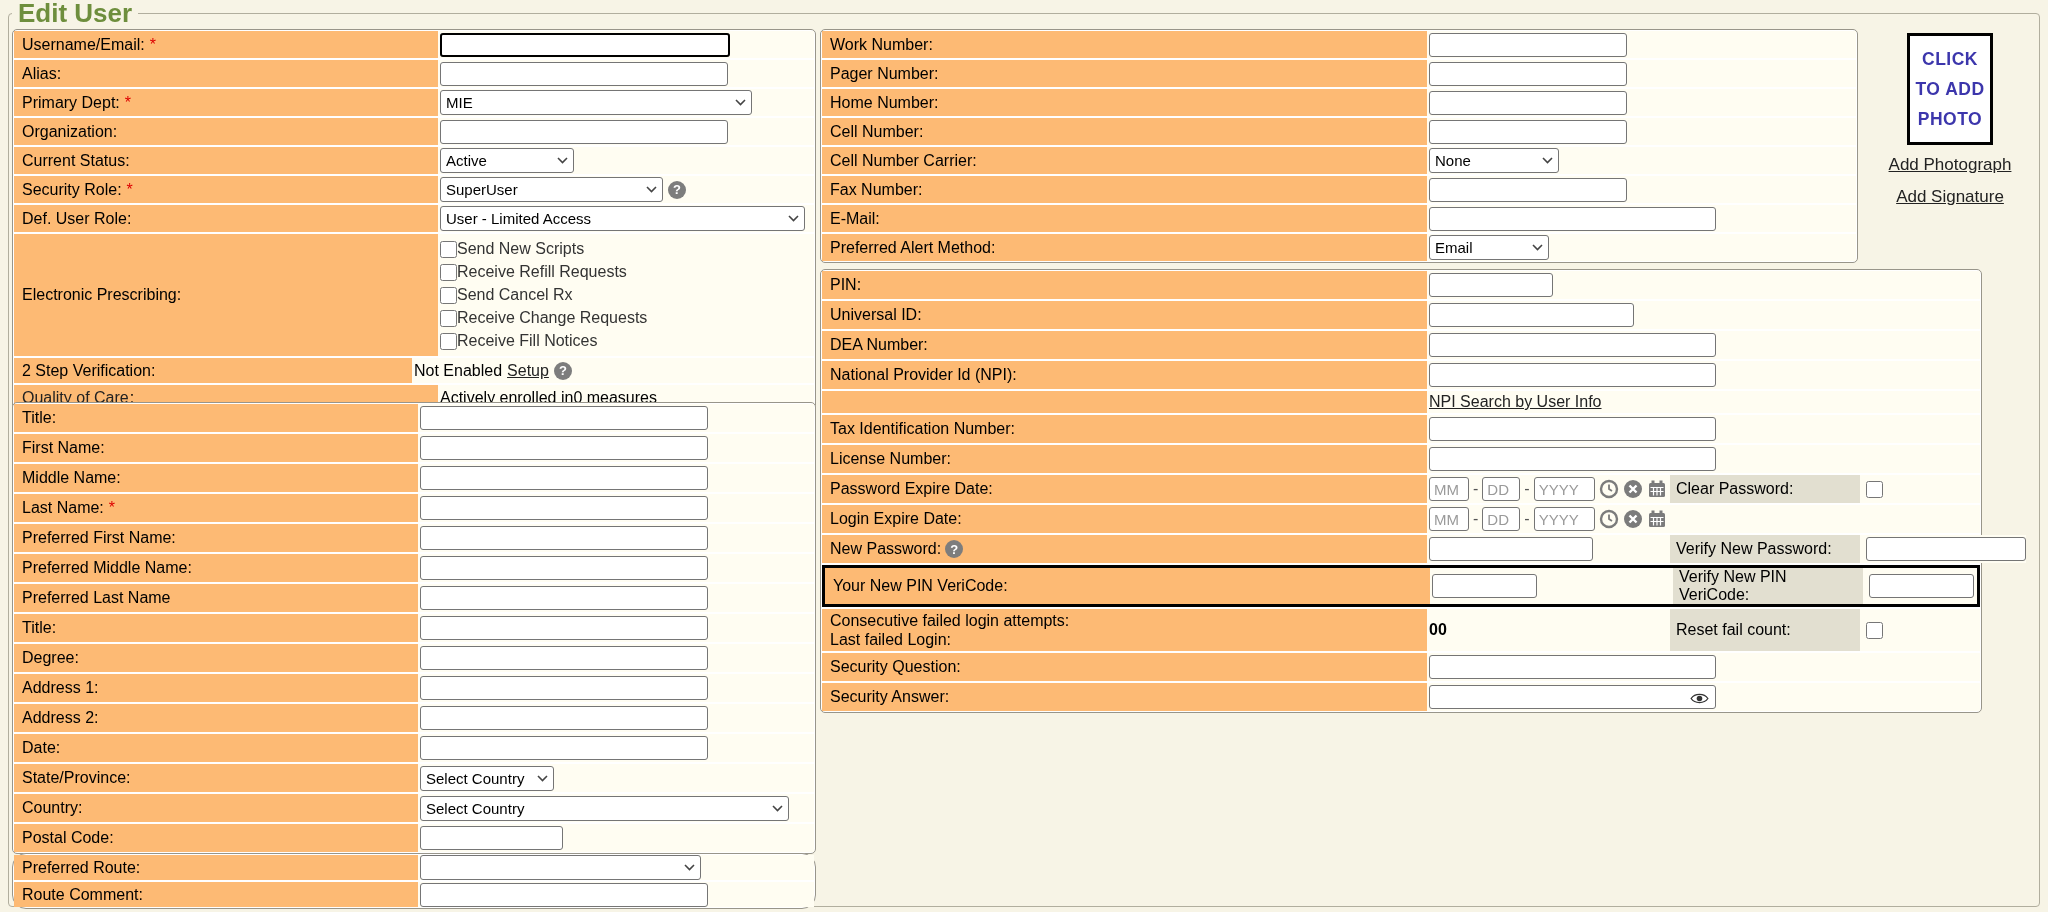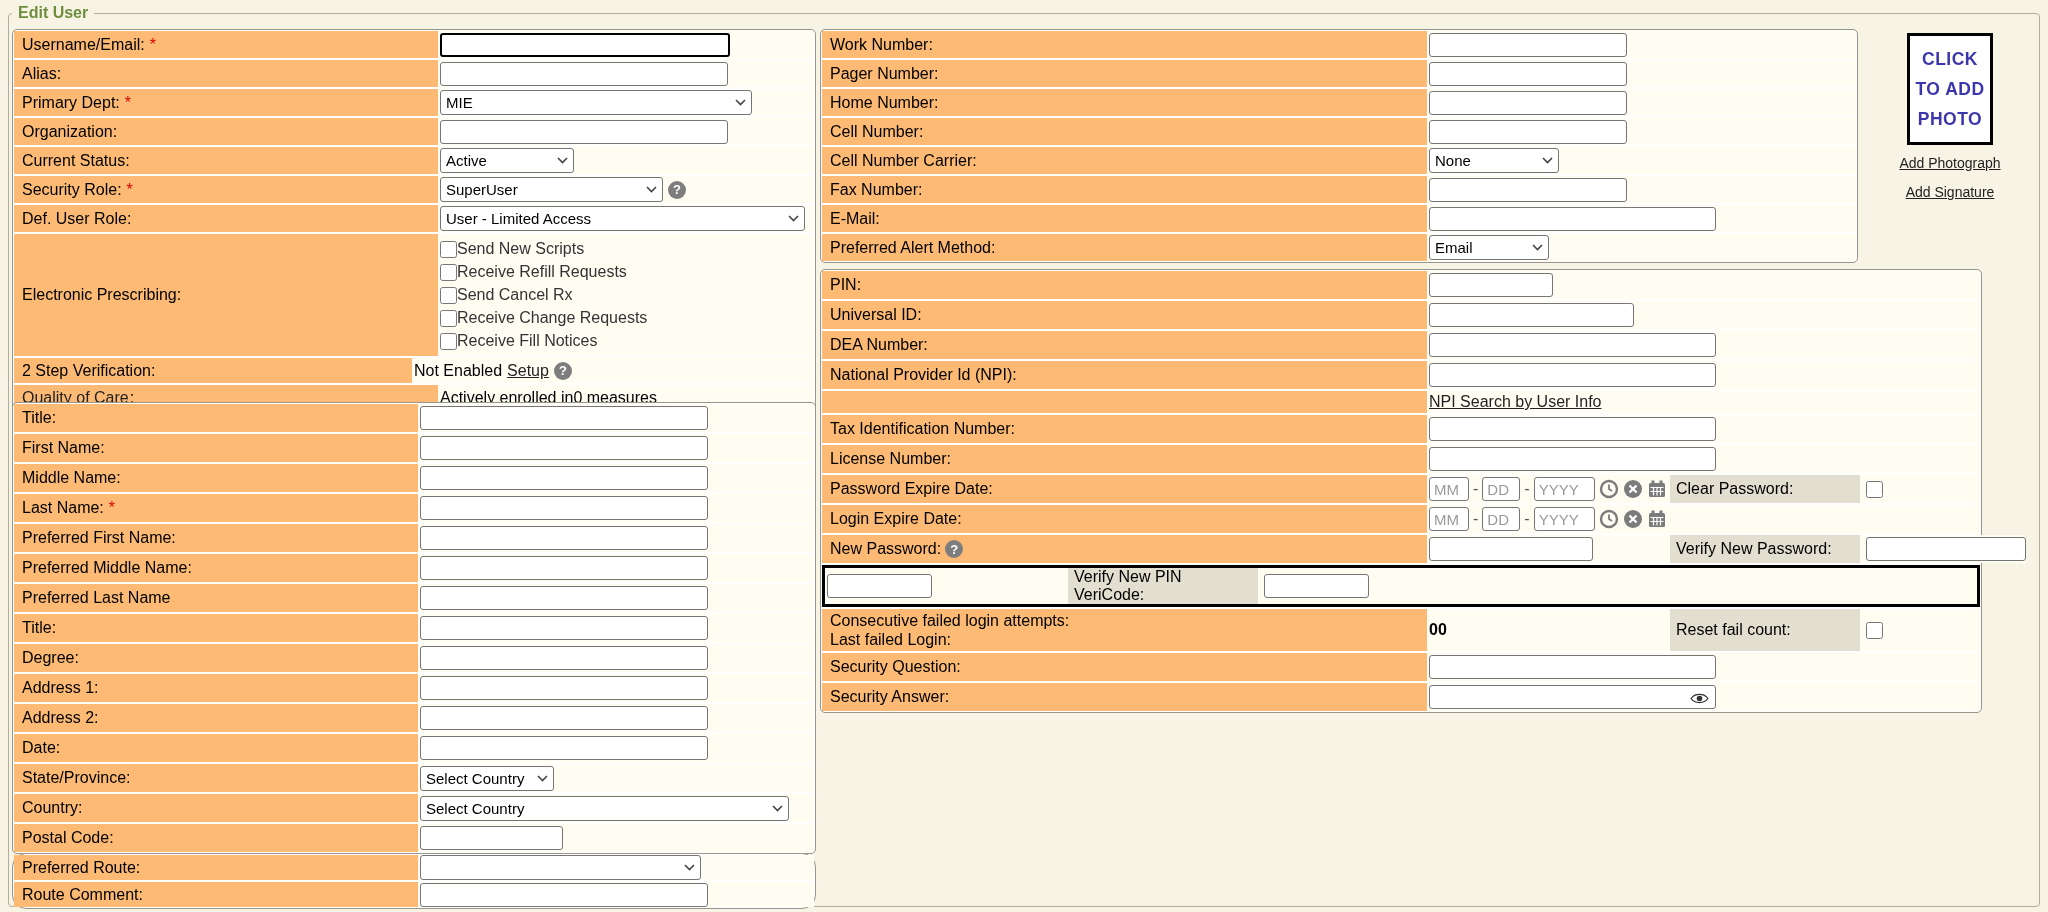--- a/index.html
+++ b/index.html
@@ -1,21 +1,21 @@
 <!DOCTYPE html>
 <html><head>
 <meta charset="utf-8">
 <style>
   html,body{margin:0;padding:0;}
   body{background:#f7f4e6;font-family:"Liberation Sans",sans-serif;color:#000;}
   .stage{position:relative;width:2048px;height:912px;overflow:hidden;background:#f7f4e6;}
 
   
   .fs{position:absolute;left:8px;top:13px;width:2032px;height:894px;border:1px solid #b1ae9e;border-radius:4px;box-sizing:border-box;}
-  .legend{position:absolute;left:12px;top:0px;padding:0 6px;background:#f7f4e6;color:#6e8e3d;font-size:16px;font-weight:bold;z-index:5;line-height:26px;}
+  .legend{position:absolute;left:12px;top:0px;padding:0 6px;background:#f7f4e6;color:#6e8e3d;font-size:26px;font-weight:bold;z-index:5;line-height:26px;}
 
   
   .grp{position:absolute;display:flex;flex-direction:column;row-gap:2px;padding:1px;background:#fff;
        border:1px solid #98958a;border-radius:5px;box-sizing:border-box;}
   .row{display:flex;align-items:stretch;min-height:28px;}
   .lbl{flex:none;display:flex;align-items:center;background:#fdba74;padding:0 8px;font-size:16px;box-sizing:border-box;gap:4px;}
   .val{flex:1;display:flex;align-items:center;background:#fffdf2;padding-left:2px;gap:5px;font-size:16px;}
   .g1 .lbl{width:424px;}
   .g2 .lbl{width:404px;}
   .rg .lbl{width:605px;}
@@ -47,21 +47,21 @@
   .dicon{flex:none;display:inline-flex;cursor:pointer;}
   .dsep{color:#555;}
   .inwrap{position:relative;display:inline-flex;align-items:center;flex:none;}
   .eye{position:absolute;right:7px;top:6px;}
 
   
   .photo-col{position:absolute;left:1862px;top:29px;width:176px;text-align:center;}
   .photo-box{width:80px;height:106px;border:3px solid #000;background:#fff;margin:4px auto 8px;
              display:flex;flex-direction:column;align-items:center;justify-content:center;cursor:pointer;}
   .photo-line{color:#3c36ac;font-weight:bold;font-size:17.5px;line-height:30px;letter-spacing:0.5px;}
-  .photo-link{display:inline-block;margin-top:12px;color:#222;text-decoration:underline;font-size:14px;cursor:pointer;}
+  .photo-link{display:inline-block;margin-top:12px;color:#222;text-decoration:underline;font-size:17px;cursor:pointer;}
 </style>
 </head>
 <body>
 
 <div class="stage">
   <div class="fs"></div>
   <div class="legend">Edit User</div>
 
   <div class="grp g1" style="left:12px;top:29px;width:804px;">
 
@@ -581,20 +581,23 @@
         </div>
       <div class="lbl2">
           <span>Verify New Password:</span>
         </div>
       <div class="val2">
           <input class="ti" style="width: 160px;">
         </div>
     </div>
 
     <div class="row hl">
+      <div class="lbl">
+          <span>Your New PIN VeriCode:</span>
+        </div>
       <div class="val1">
           <input class="ti" style="width: 105px;">
         </div>
       <div class="lbl2">
           <span>Verify New PIN VeriCode:</span>
         </div>
       <div class="val2">
           <input class="ti" style="width: 105px;">
         </div>
     </div>

